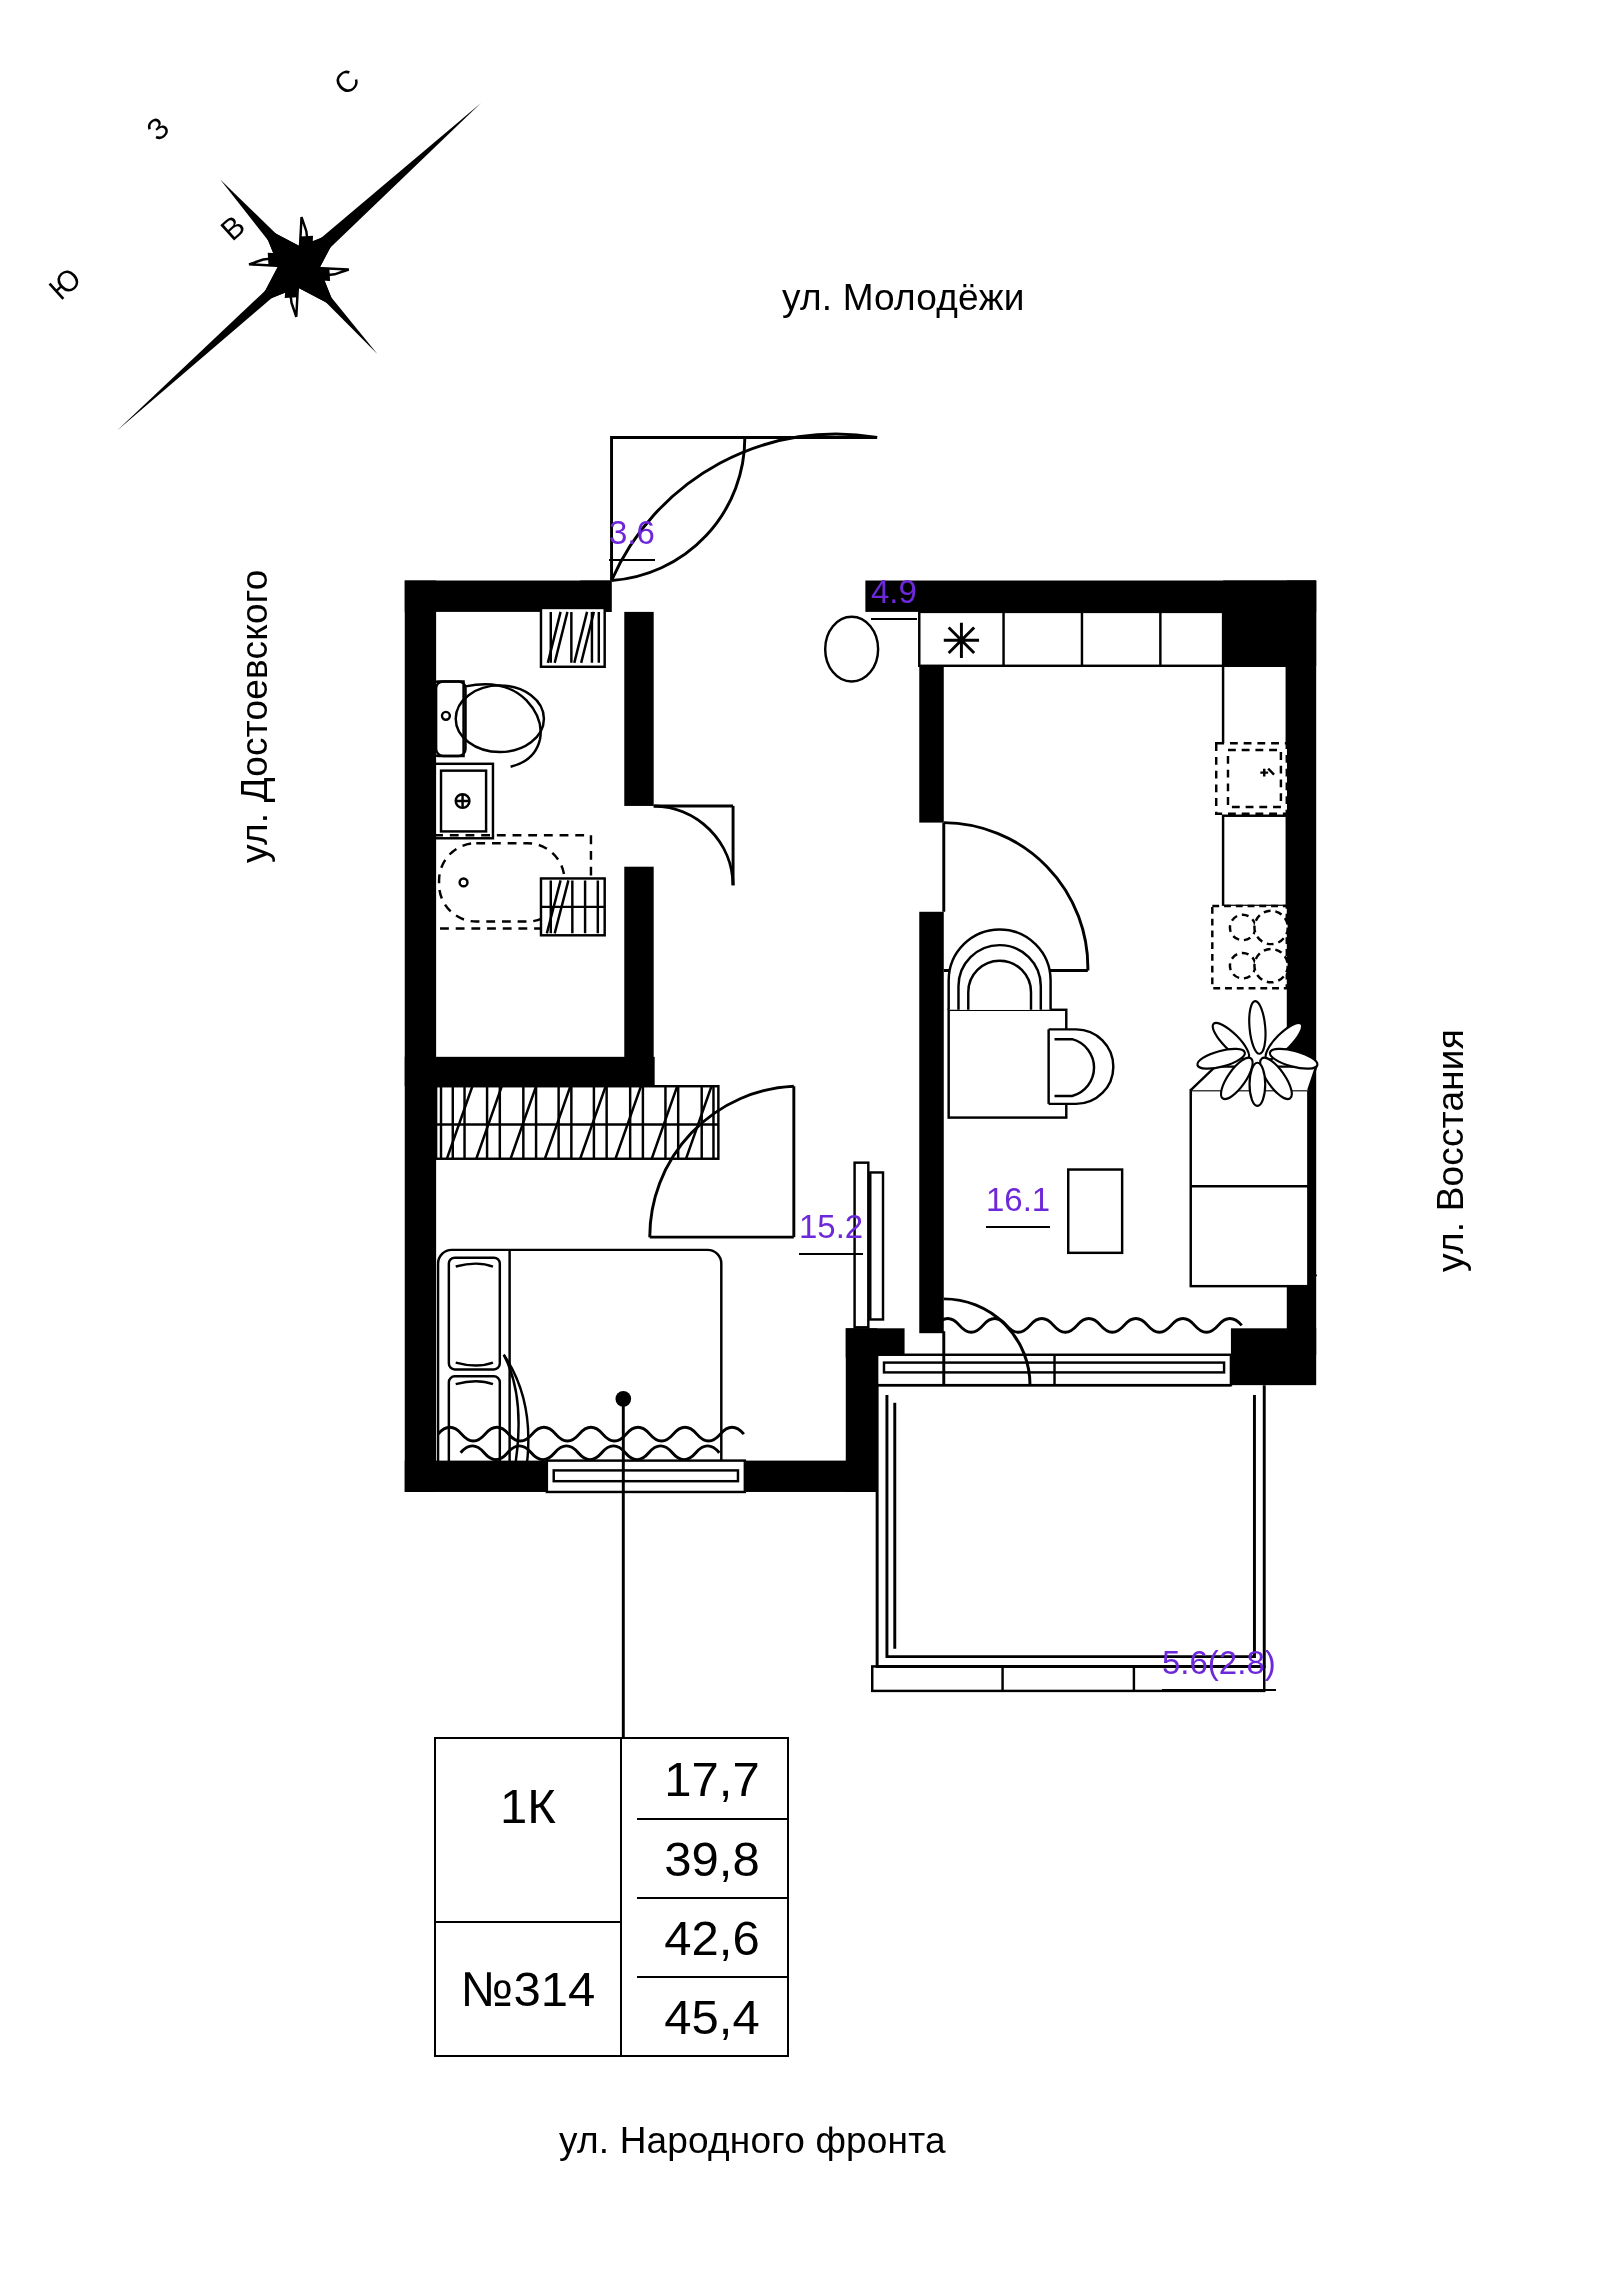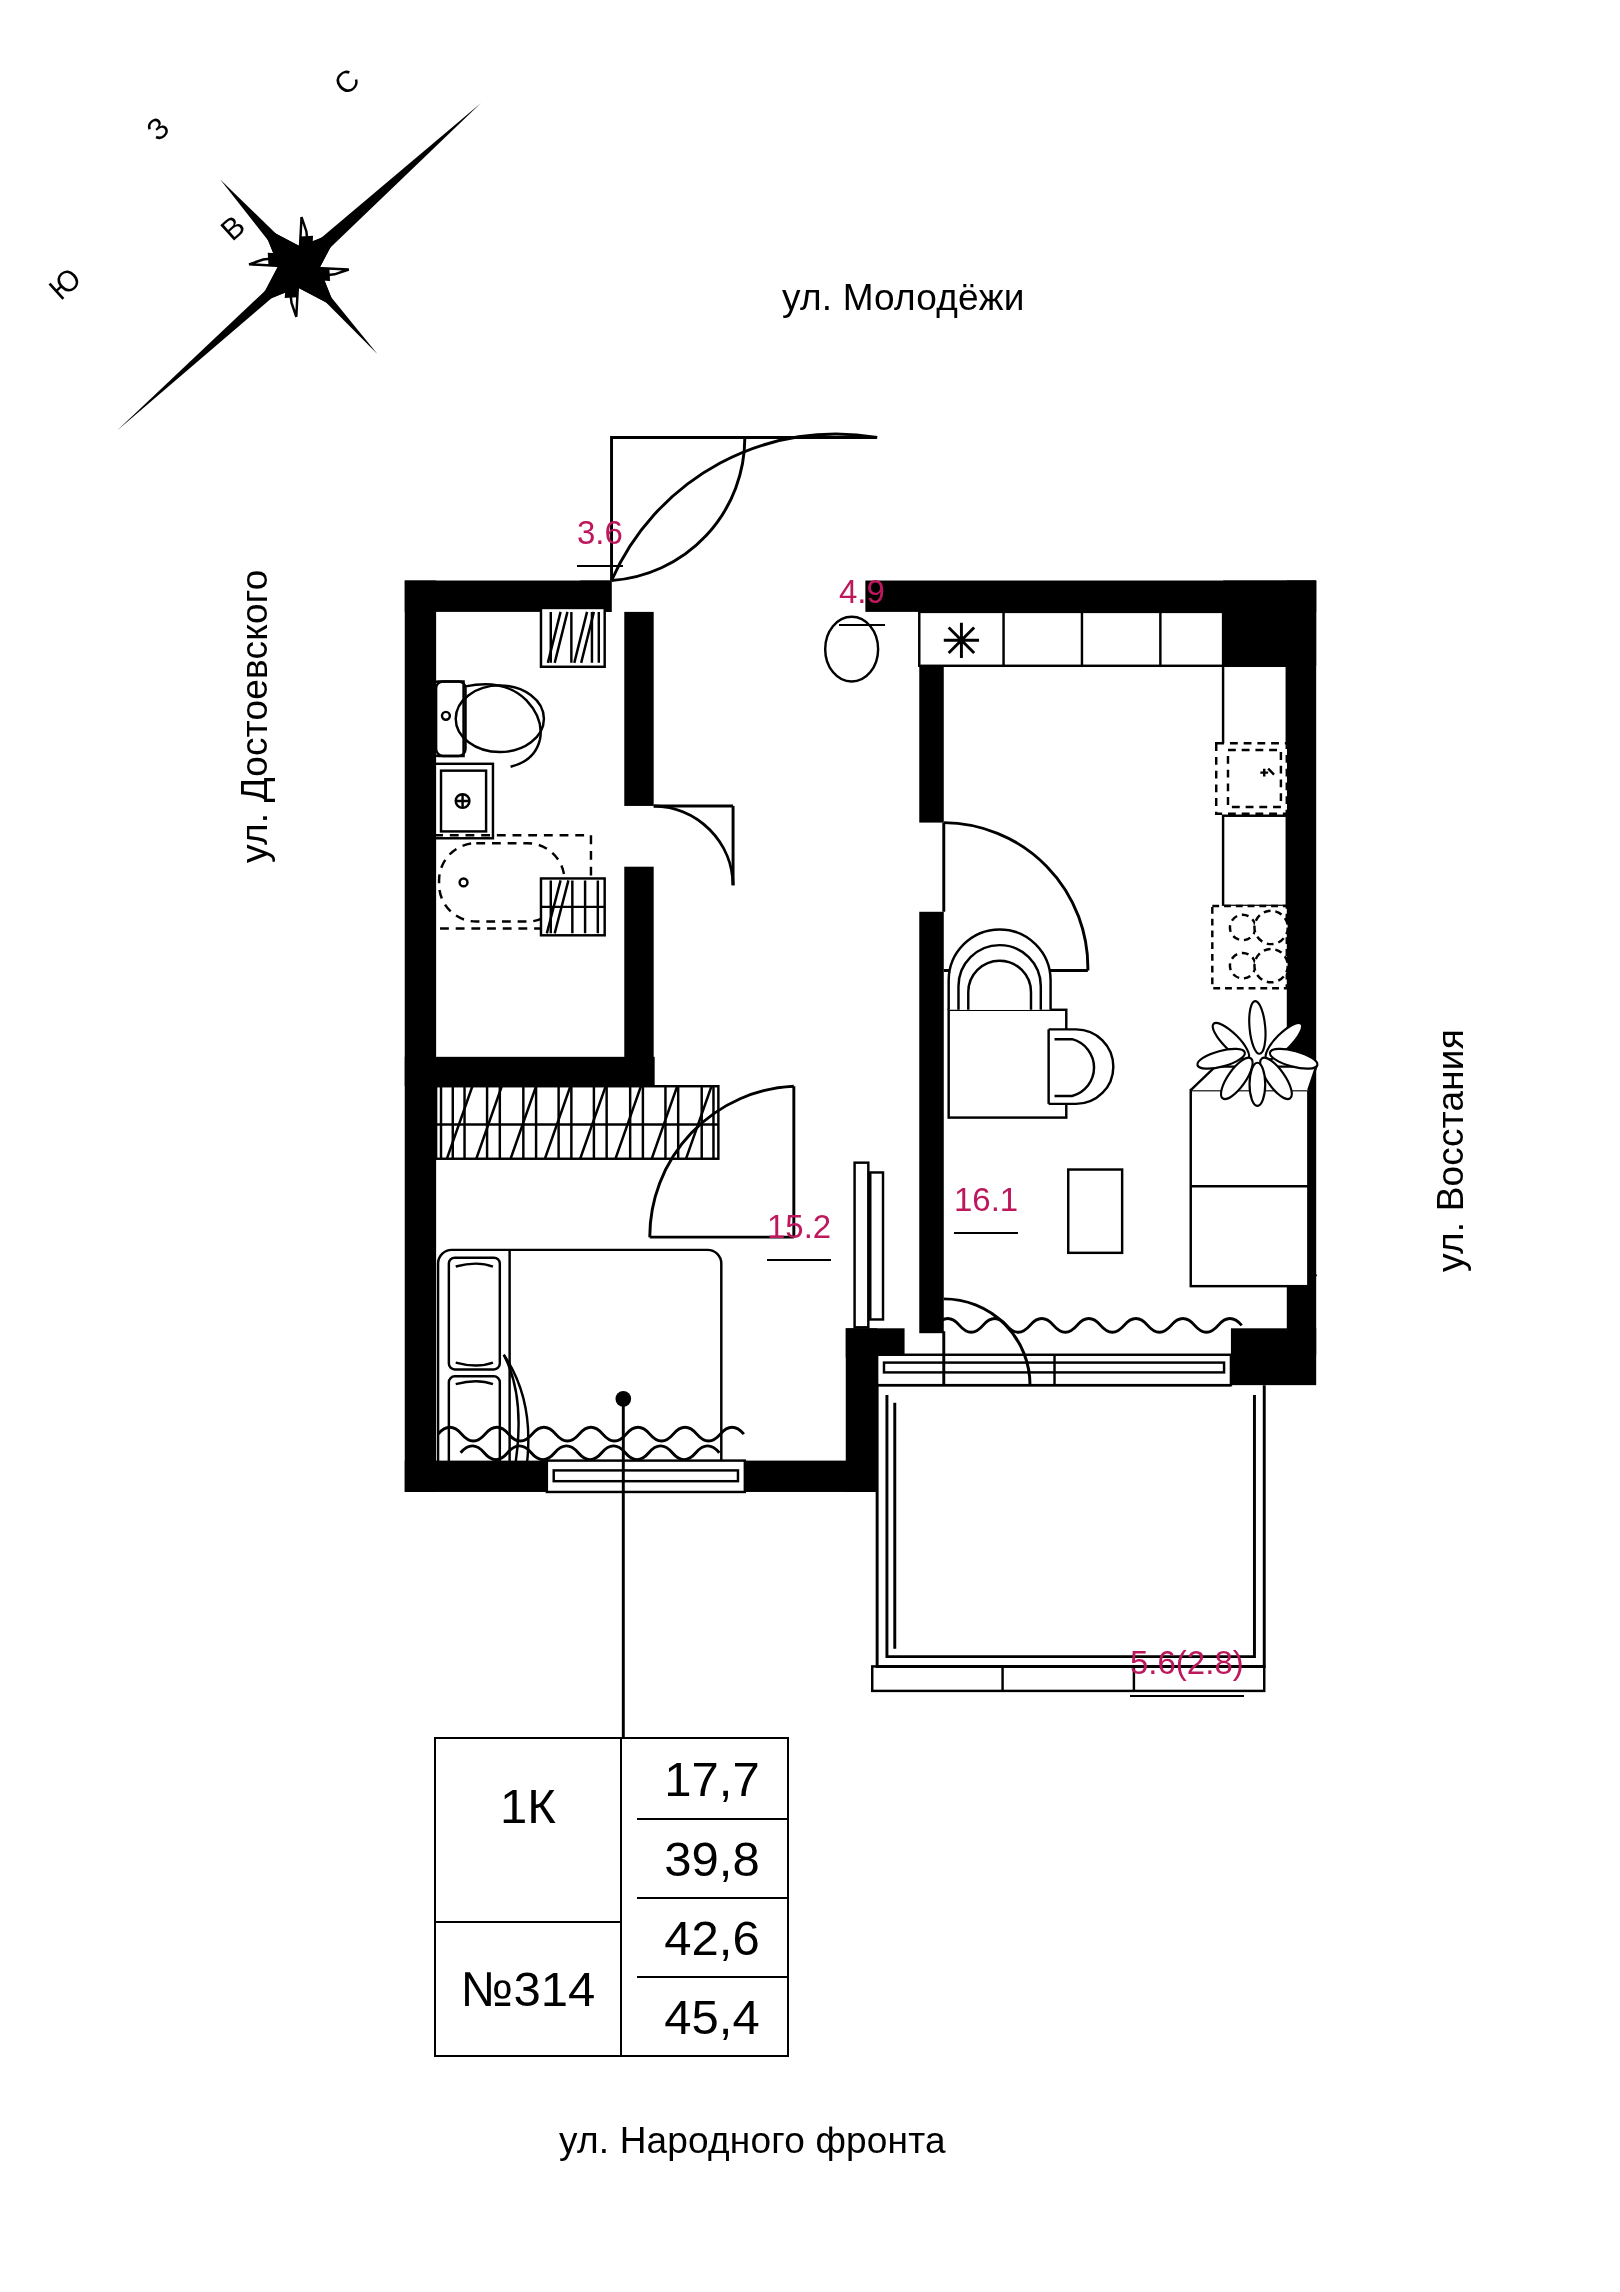--- a/index.html
+++ b/index.html
@@ -42,24 +42,25 @@
   }
   #street-right {
     left: 1430px; top: 1272px;
     transform: rotate(-90deg);
     transform-origin: left top;
   }
   .area-label {
     position: absolute;
     font-family: "Liberation Sans", sans-serif;
     font-size: 33px;
-    color: #be185d;
+    color: #6d28d9;
     white-space: nowrap;
-    padding-bottom: 13px;
+    padding-bottom: 7px;
     border-bottom: 2.9px solid #000;
+    margin-left: 32px;
   }
   #area-bath   { left: 577px;  top: 514px;  }
   #area-hall   { left: 839px;  top: 573px;  }
   #area-living { left: 954px;  top: 1181px; }
   #area-bed    { left: 767px;  top: 1208px; }
   #area-balcony{ left: 1130px; top: 1644px; }
 
   .compass-letter {
     position: absolute;
     font-family: "Liberation Sans", sans-serif;

